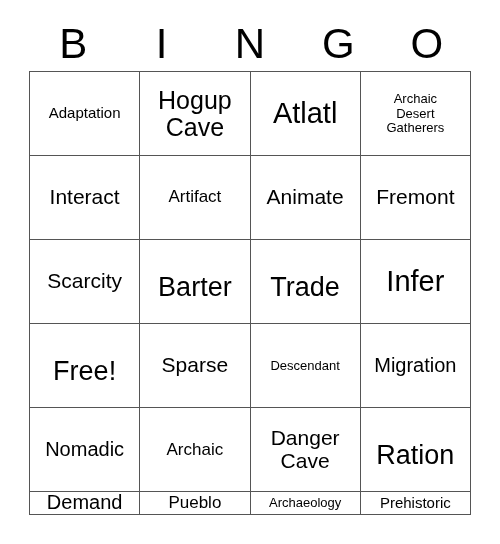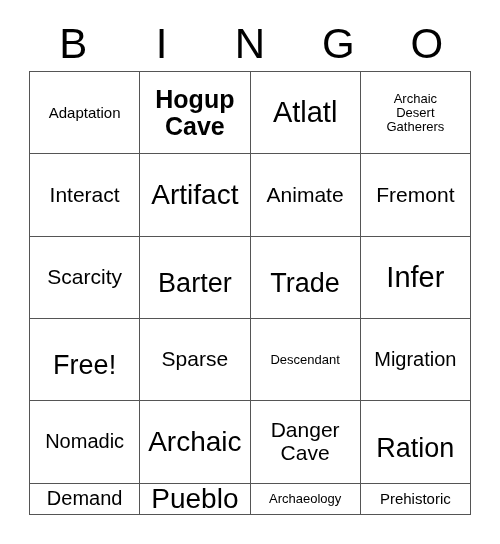--- a/index.html
+++ b/index.html
@@ -80,22 +80,22 @@
     line-height: 1.08;
     color: #000000;
     white-space: pre-line;
   }
 
   
   .fs-xs   { font-size: 13px; }
   .fs-s    { font-size: 15px; }
   .fs-m    { font-size: 20px; }
   .fs-ml   { font-size: 21px; }
-  .fs-l    { font-size: 28px; }
-  .fs-xl   { font-size: 25px; font-weight: bold; }
+  .fs-l    { font-size: 17px; }
+  .fs-xl   { font-size: 25px; }
   .fs-xxl  { font-size: 27px; margin-top: 12px; }
   .fs-huge { font-size: 29px; }
 </style>
 </head>
 <body>
 
 <div id="card">
 
   <div id="header-row">
     <div class="header-letter">B</div>

